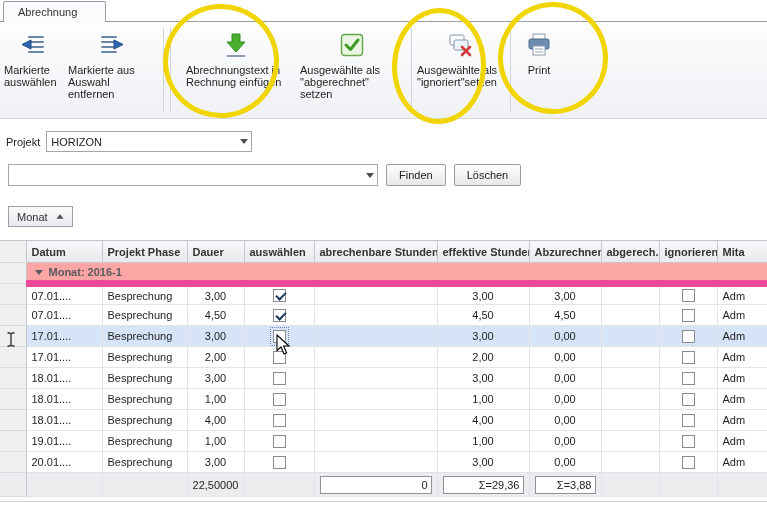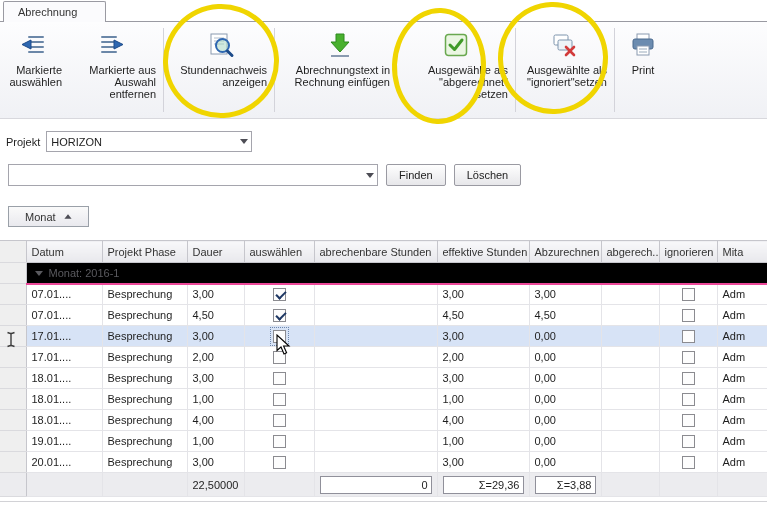--- a/index.html
+++ b/index.html
@@ -3,21 +3,21 @@
 <meta charset="utf-8">
 <style>
   *{box-sizing:border-box;margin:0;padding:0}
   html,body{width:767px;height:515px}
   body{font-family:"Liberation Sans",sans-serif;font-size:11px;color:#1e1e1e;background:#fff;overflow:hidden;position:relative}
 
   
   .tabs-row{height:22px;display:flex;align-items:flex-end;padding-left:3px;border-bottom:1px solid #9a9aa2;background:#fff}
   .tab{height:21px;padding:4px 28px 0 14px;background:#fbfbfd;border:1px solid #9a9aa2;border-bottom:none;border-radius:2px 2px 0 0;margin-bottom:-1px;color:#333;z-index:2;position:relative}
   .ribbon-body{height:97px;background:linear-gradient(#fdfdfe,#f0f1f5);border-bottom:1px solid #d8d8dd;display:flex;align-items:flex-start;padding:4px 0 0 2px;position:relative}
-  .rbtn{display:flex;flex-direction:column;align-items:center;background:transparent;border:none;font:inherit;color:#1e1e1e;text-align:right;padding:3px 2px;margin-right:2px;height:86px;cursor:default}
+  .rbtn{display:flex;flex-direction:column;align-items:center;background:transparent;border:none;font:inherit;color:#1e1e1e;text-align:left;padding:3px 2px;margin-right:2px;height:86px;cursor:default}
   .rbtn .ic{height:32px;display:flex;align-items:center;justify-content:center;margin-bottom:3px}
   .rbtn .lbl{line-height:12px;white-space:normal}
   .rsep{width:1px;height:84px;background:#d3d3da;margin:2px 3px 0 3px;flex:0 0 1px}
   .w62{width:62px}.w92{width:92px}.w96{width:96px}.w104{width:104px}.w108{width:108px}.w90{width:90px}.w46{width:46px}
   .ml6{margin-left:6px}.ml4{margin-left:4px}.ml10{margin-left:10px}.ml8{margin-left:8px}.ml2{margin-left:2px}
 
   
   .ann{position:absolute;border:5px solid #f0d500;border-radius:50%;pointer-events:none;z-index:50}
   .ann1{left:163px;top:4px;width:116px;height:114px;transform:rotate(-3deg)}
   .ann2{left:392px;top:8px;width:94px;height:116px;transform:rotate(2deg)}
@@ -32,31 +32,31 @@
   .caret-down{width:0;height:0;border-left:4px solid transparent;border-right:4px solid transparent;border-top:5px solid #4d4d55}
   .caret-up{width:0;height:0;border-left:4px solid transparent;border-right:4px solid transparent;border-bottom:5px solid #4d4d55}
   .project-combo{width:206px}
   .search-row{margin:12px 8px 0 8px;display:flex;align-items:center}
   .search-combo{width:370px;height:22px}
   .search-combo input{flex:1;border:none;outline:none;height:100%;padding-left:4px;font:inherit;background:transparent}
   .btn{margin-left:8px;height:22px;padding:0 12px;background:linear-gradient(#fefefe,#e7e7ea);border:1px solid #9a9aa2;border-radius:2px;font:inherit;color:#222;cursor:default}
 
   
   .group-area{margin:20px 0 0 8px;height:21px}
-  .chip{display:inline-flex;align-items:center;height:21px;padding:0 16px;border:1px solid #9aa0a8;background:linear-gradient(#fafafa,#e9e9ee);color:#333;cursor:default}
+  .chip{display:inline-flex;align-items:center;height:21px;padding:0 8px;border:1px solid #9aa0a8;background:linear-gradient(#fafafa,#e9e9ee);color:#333;cursor:default}
   .chip .caret-up{margin-left:8px;transform:scale(.9)}
 
   
   table{border-collapse:collapse;table-layout:fixed;width:767px;margin-top:13px}
-  th{height:22px;background:linear-gradient(#f8f8fa,#e8e8ec);border:1px solid #c6c6cc;font-weight:normal;text-align:left;padding:0 5px;overflow:hidden;white-space:nowrap;color:#333}
+  th{height:22px;background:linear-gradient(#f8f8fa,#e8e8ec);border:1px solid #c6c6cc;font-weight:bold;text-align:left;padding:0 5px;overflow:hidden;white-space:nowrap;color:#333}
   th.ind,td.ind{background:#efefef;border-right:1px solid #c6c6cc;border-bottom:1px solid #dadade;border-left:none;padding:0;text-align:center}
   td{height:21px;border-right:1px solid #e4e4e8;border-bottom:1px solid #e4e4e8;padding:0 5px;overflow:hidden;white-space:nowrap;background:#fff}
-  td.left{text-align:left}td.right{text-align:left}td.center{text-align:center}
+  td.left{text-align:left}td.right{text-align:center}td.center{text-align:center}
   tr.selected td:not(.ind){background:#d7e3f6}
-  tr.grouprow td.gcell{background:#000000;color:#5a5a5f;font-weight:normal;border-bottom:2px solid #ec4899;padding-left:8px}
+  tr.grouprow td.gcell{background:#fca5a5;color:#5a5a5f;font-weight:bold;border-bottom:7px solid #ec4899;padding-left:8px}
   .gexp{display:inline-block;width:0;height:0;border-left:4px solid transparent;border-right:4px solid transparent;border-top:5px solid #5a5a5f;margin-right:6px;vertical-align:1px}
   .checkbox{display:inline-block;width:13px;height:13px;border:1px solid #8b8b90;background:#fdfdfd;vertical-align:middle;position:relative}
   .checkbox.checked::after{content:"";position:absolute;left:2px;top:2px;width:8px;height:4px;border-left:2px solid #1f3864;border-bottom:2px solid #1f3864;transform:rotate(-45deg)}
   .checkbox.focused{outline:1px dotted #6e87ad;outline-offset:2px}
   tr.footerrow td{background:#ececef;border-top:1px solid #bdbdc2;height:24px}
   .sumbox{border:1px solid #90909a;background:#fff;height:18px;line-height:16px;padding:0 3px;text-align:right;width:100%}
   .bottom-rule{border-top:1px solid #d2d2d6;margin-top:4px}
 
   
   .overlay{position:absolute;pointer-events:none;z-index:60}
@@ -99,33 +99,20 @@
               <line x1="4" y1="21" x2="18" y2="21"></line>
           </g>
           <path d="M16 9 L25 13.5 L16 18 Z" fill="#2e67b1" stroke="#1d4b8a"></path>
         </svg>
       </span>
       <span class="lbl">Markierte aus Auswahl entfernen</span>
     </button>
 
     <div class="rsep"></div>
 
-    <button class="rbtn w96 ml6">
-      <span class="ic">
-        <svg width="28" height="28" viewBox="0 0 28 28">
-          <rect x="4" y="3" width="16" height="20" fill="#fff" stroke="#8a9ab0"></rect>
-          <line x1="7" y1="7" x2="17" y2="7" stroke="#b0bccb"></line>
-          <line x1="7" y1="10" x2="17" y2="10" stroke="#b0bccb"></line>
-          <line x1="7" y1="13" x2="17" y2="13" stroke="#b0bccb"></line>
-          <circle cx="15.5" cy="14.5" r="6.5" fill="rgba(170,215,195,.55)" stroke="#2e67b1" stroke-width="2"></circle>
-          <line x1="20.5" y1="20" x2="25" y2="24.5" stroke="#1d4b8a" stroke-width="3" stroke-linecap="round"></line>
-        </svg>
-      </span>
-      <span class="lbl">Stundennachweis anzeigen</span>
-    </button>
 
 
     <div class="rsep"></div>
 
     <button class="rbtn w104 ml10">
       <span class="ic">
         <svg width="28" height="28" viewBox="0 0 28 28">
           <polygon points="10,3 18,3 18,11 23,11 14,21 5,11 10,11" fill="#49b02e" stroke="#2f8a1e"></polygon>
           <line x1="5" y1="25" x2="23" y2="25" stroke="#8a9ab0" stroke-width="2"></line>
         </svg>

